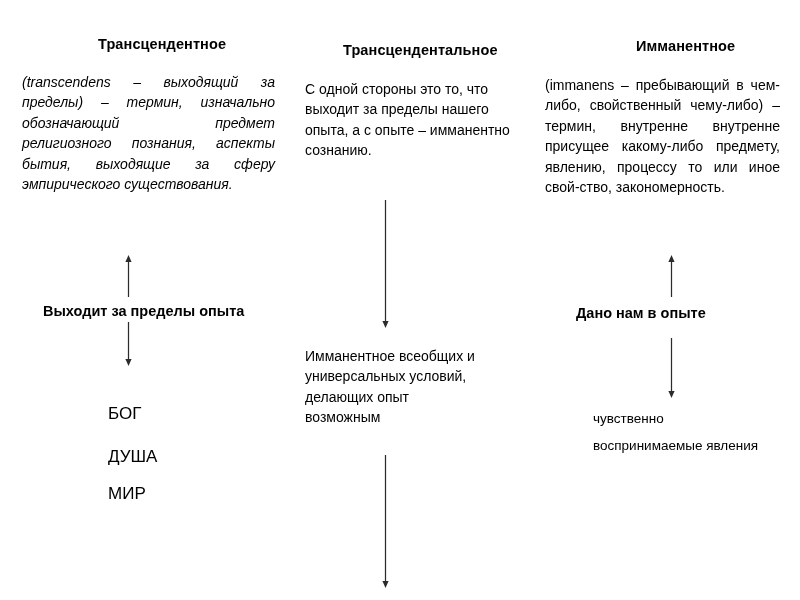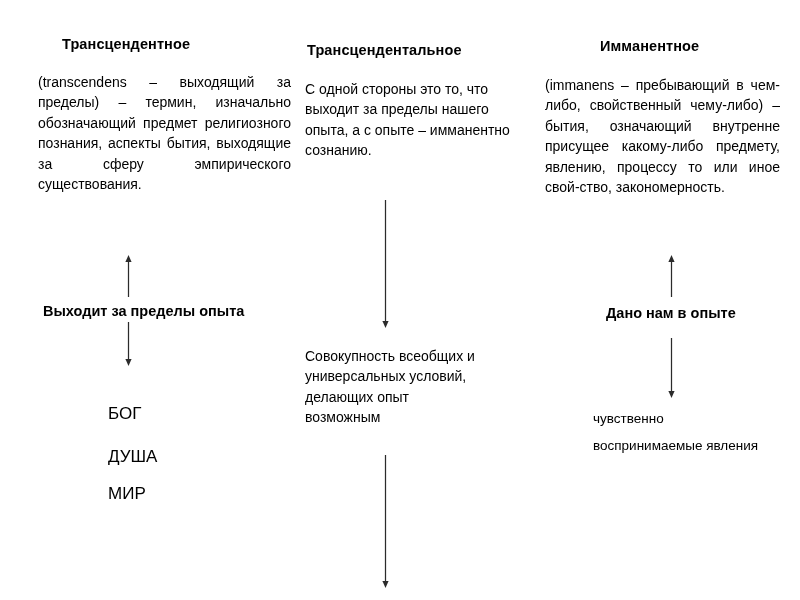--- a/index.html
+++ b/index.html
@@ -23,20 +23,21 @@
 
   
   .abs { position: absolute; }
 
   .col-title {
     font-size: 14.5px;
     font-weight: bold;
     line-height: 1.15;
     letter-spacing: 0.1px;
     white-space: nowrap;
+    margin-left: 36px;
   }
 
   .body-text {
     font-size: 14px;
     line-height: 20.4px;
     letter-spacing: 0px;
   }
   .body-text.justify {
     text-align: justify;
     text-align-last: left;
@@ -69,41 +70,41 @@
   .arrow svg line { stroke: #2b2b2b; stroke-width: 1.25; }
   .arrow svg polygon { fill: #2b2b2b; }
 </style>
 </head>
 <body>
 
 <div id="slide">
 
   <div class="abs col-title" style="left:62px; top:36px;">Трансцендентное</div>
 
-  <div class="abs body-text justify" style="left:38px; top:72px; width:253px;">(transcendens – выходящий за пределы) – термин, изначально обозначающий предмет религиозного познания, аспекты бытия, выходящие за сферу эмпирического существования.</div>
+  <div class="abs body-text justify" style="left:22px; top:72px; width:253px;font-style:italic;">(transcendens – выходящий за пределы) – термин, изначально обозначающий предмет религиозного познания, аспекты бытия, выходящие за сферу эмпирического существования.</div>
 
   <div class="abs label-bold" style="left:22px; top:303px;margin-left:21px;">Выходит за пределы опыта</div>
 
   <div class="abs list-item" style="left:108px; top:404px;">БОГ</div>
 
   <div class="abs list-item" style="left:108px; top:447px;">ДУША</div>
 
   <div class="abs list-item" style="left:108px; top:462px;margin-top:22px;">МИР</div>
 
   <div class="abs col-title" style="left:307px; top:42px;">Трансцендентальное</div>
 
   <div class="abs body-text" style="left:305px; top:79px; width:205px;">С одной стороны это то, что выходит за пределы нашего опыта, а с опыте – имманентно сознанию.</div>
 
-  <div class="abs body-text" style="left:305px; top:346px; width:175px;">Совокупность всеобщих и универсальных условий, делающих опыт возможным</div>
+  <div class="abs body-text" style="left:305px; top:346px; width:175px;">Имманентное всеобщих и универсальных условий, делающих опыт возможным</div>
 
   <div class="abs col-title" style="left:600px; top:38px;">Имманентное</div>
 
-  <div class="abs body-text justify" style="left:545px; top:75px; width:235px;">(immanens – пребывающий в чем-либо, свойственный чему-либо) – бытия, означающий внутренне присущее какому-либо предмету, явлению, процессу то или иное свой-ство, закономерность.</div>
+  <div class="abs body-text justify" style="left:545px; top:75px; width:235px;">(immanens – пребывающий в чем-либо, свойственный чему-либо) – термин, внутренне внутренне присущее какому-либо предмету, явлению, процессу то или иное свой-ство, закономерность.</div>
 
-  <div class="abs label-bold" style="left:606px; top:305px;text-align:center;">Дано нам в опыте</div>
+  <div class="abs label-bold" style="left:576px; top:305px;text-align:center;">Дано нам в опыте</div>
 
   <div class="abs small-text" style="left:593px; top:405px; width:175px;">чувственно воспринимаемые явления</div>
 
   <div id="arrow-layer">
       <div class="arrow" style="left: 122.5px; top: 255px;">
         <svg width="11" height="42" viewBox="0 0 11 42">
           <line x1="5.5" y1="42" x2="5.5" y2="6" stroke="#2b2b2b"></line>
           <polygon points="5.5,0 2.4,7 8.6,7" fill="#2b2b2b"></polygon>
         </svg>
       </div>

